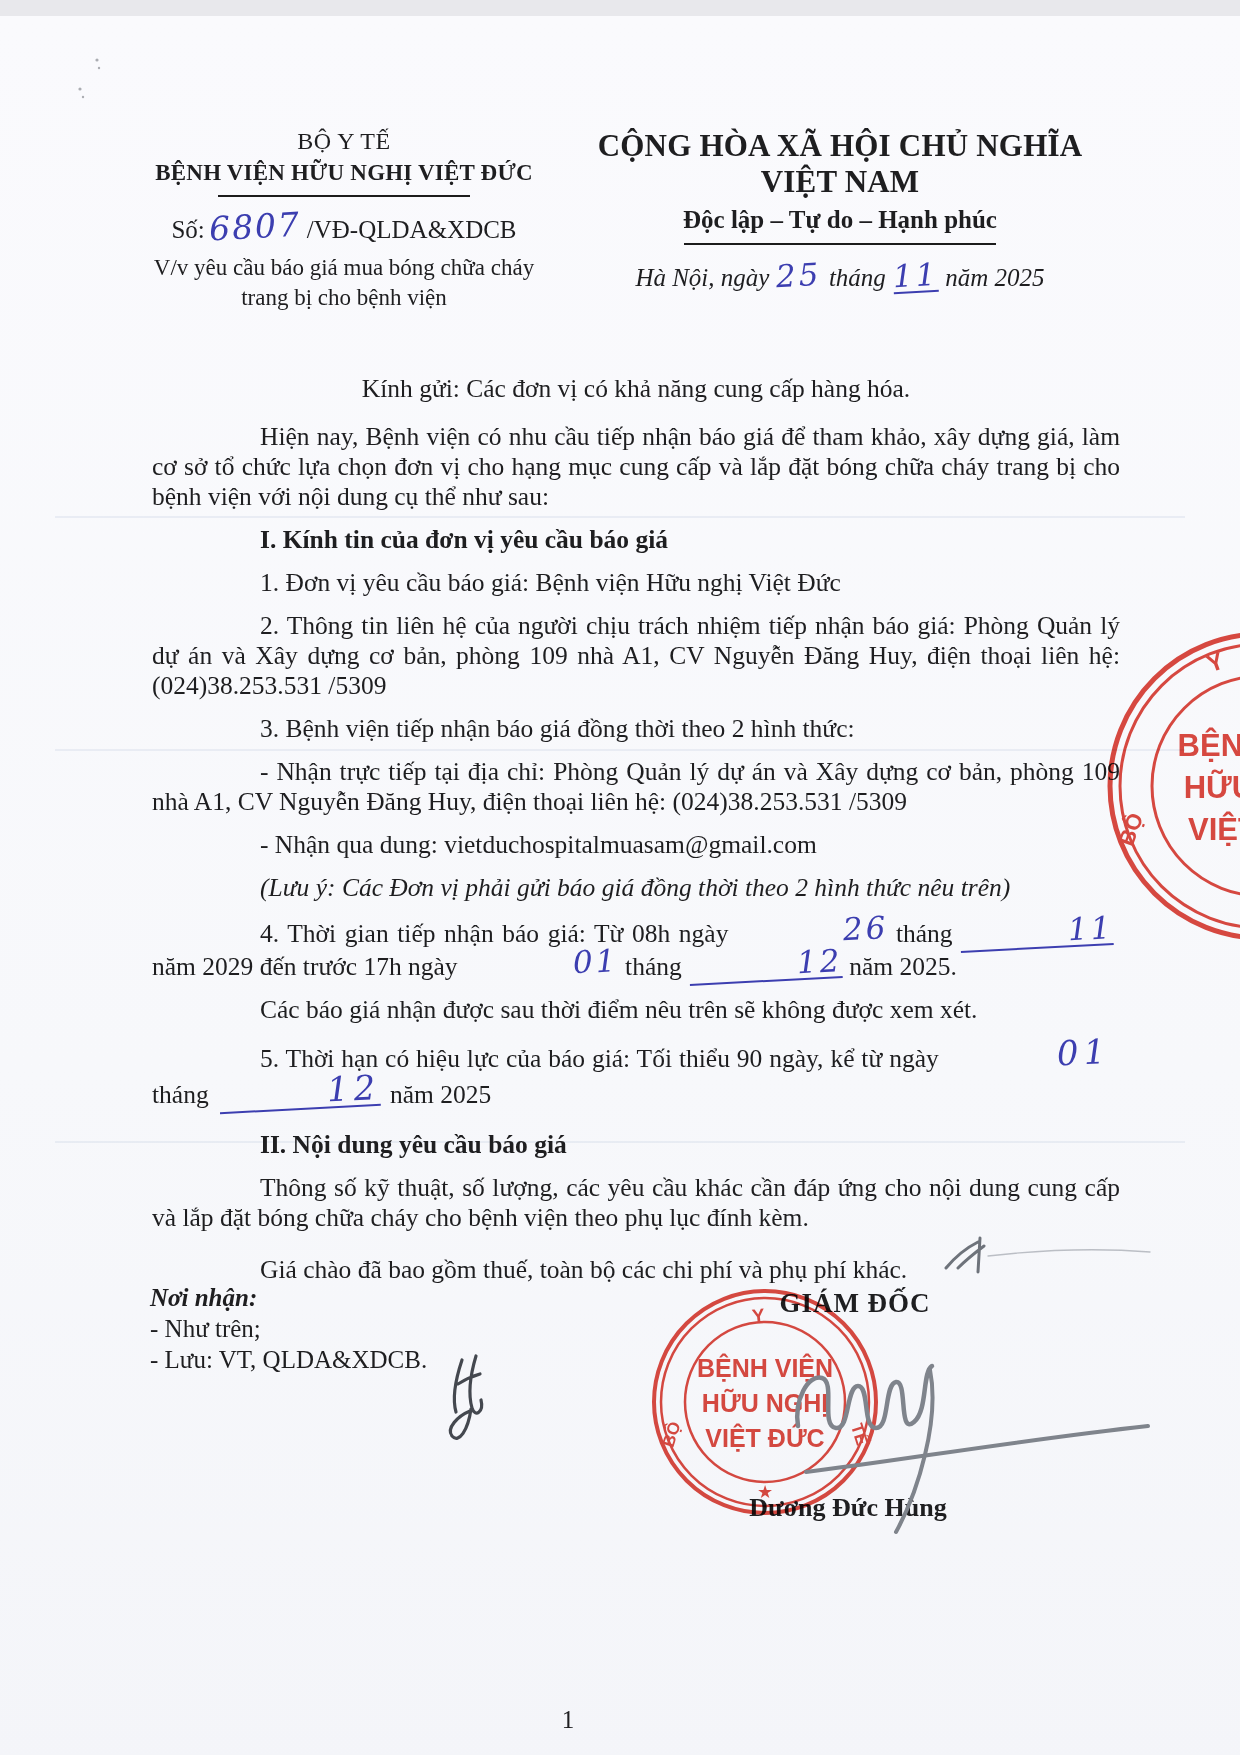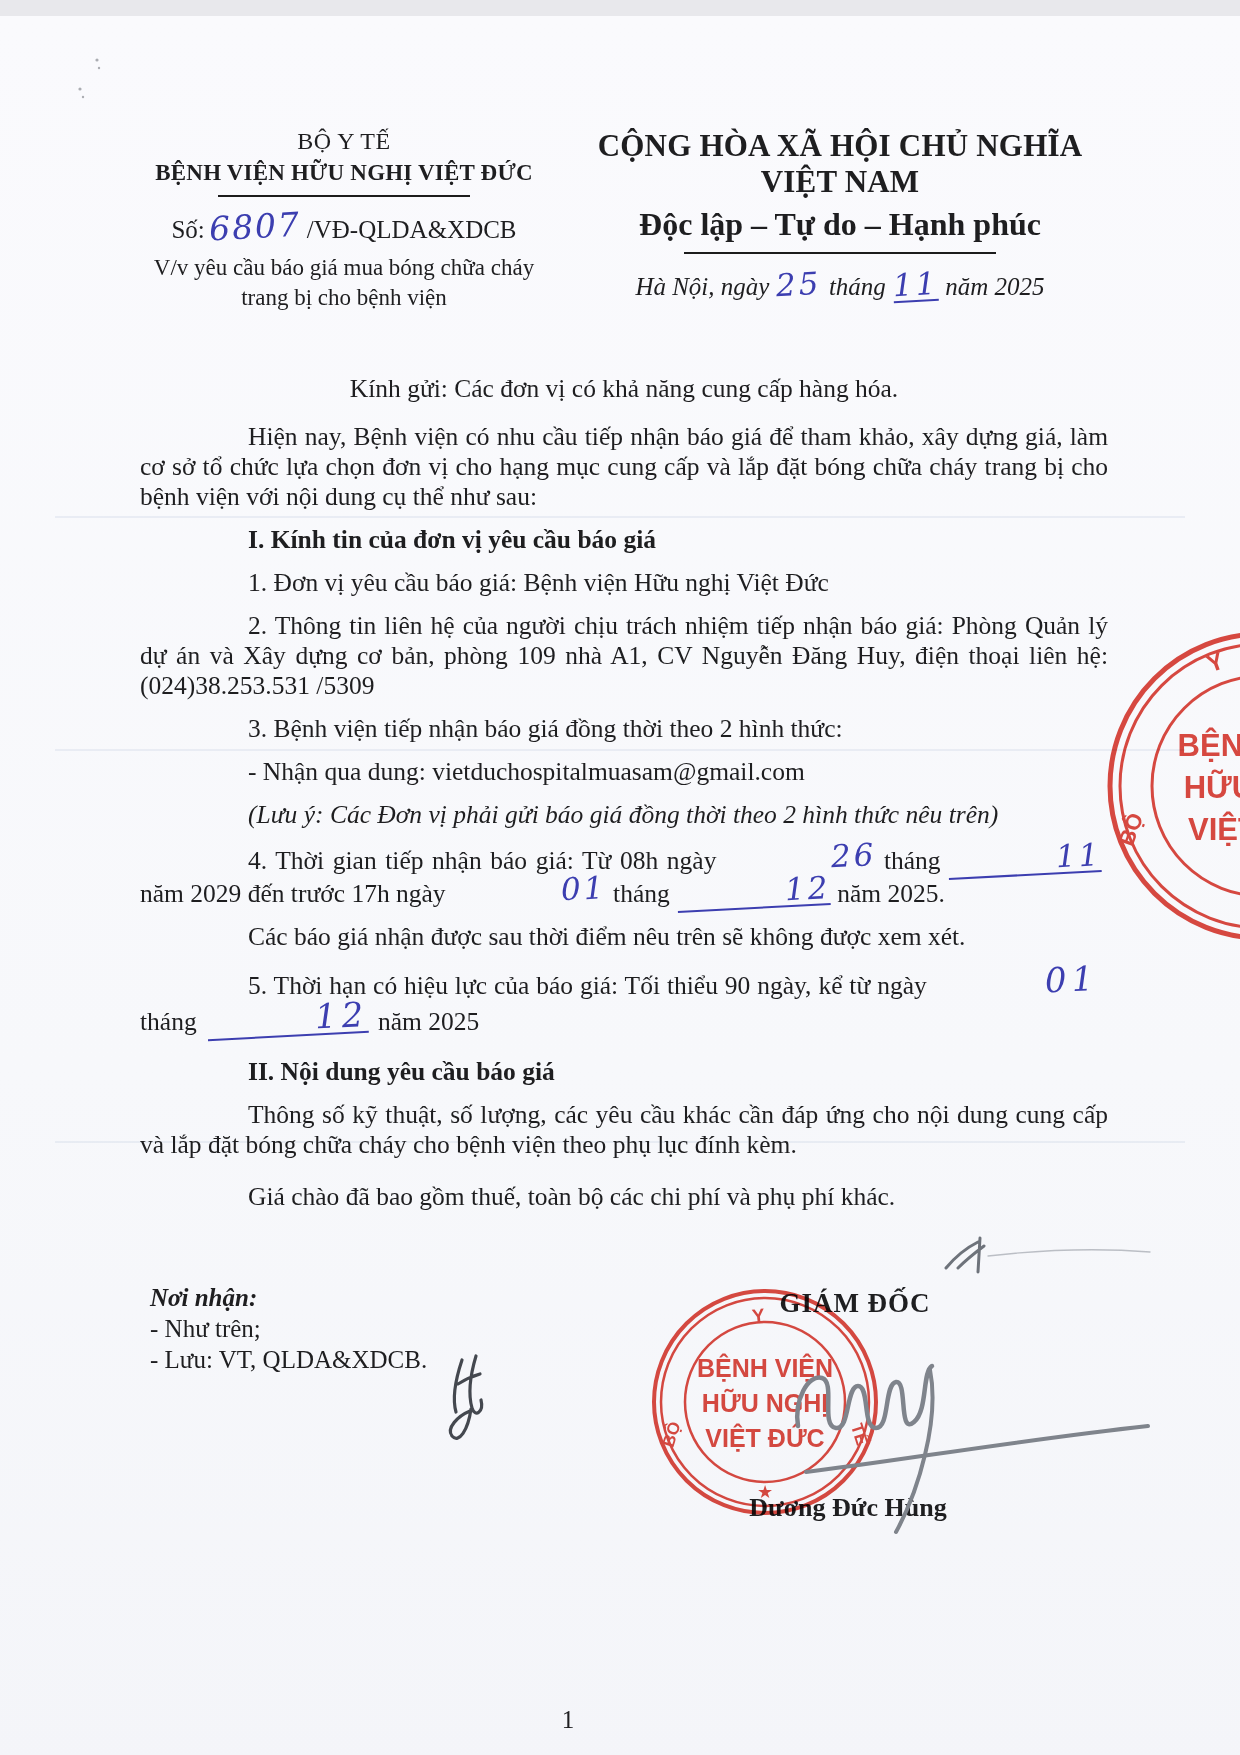--- a/index.html
+++ b/index.html
@@ -14,33 +14,33 @@
   .hdr-left{position:absolute;left:118px;top:112px;width:452px;text-align:center;}
   .ministry{font-size:24px;letter-spacing:.5px;}
   .hospital{font-size:23px;font-weight:bold;margin-top:5px;letter-spacing:.2px;}
   .rule{height:0;border-top:2px solid #1c1c1c;margin:9px auto 0;}
   .rule-l{width:252px;}
   .rule-r{width:312px;}
   .docno{margin-top:13px;font-size:25px;}
   .subject{margin-top:9px;font-size:23px;line-height:30px;}
   .hdr-right{position:absolute;left:558px;top:112px;width:564px;text-align:center;}
   .country{font-size:31px;font-weight:bold;letter-spacing:.2px;}
-  .motto{font-size:32px;font-weight:bold;margin-top:6px;text-align:center;}
+  .motto{font-size:25px;font-weight:bold;margin-top:6px;text-align:center;}
   .dateline{margin-top:15px;font-size:25px;font-style:italic;}
   
   .hw{
     font-family:"DejaVu Serif",serif;font-style:italic;color:#3c3eb0;
     font-size:31px;letter-spacing:3px;line-height:1;white-space:nowrap;
     display:inline-block;transform:rotate(-3deg);margin:0 7px;
   }
   .hw-u{border-bottom:2px solid #3c3eb0;}
   .hw-big{font-size:34px;letter-spacing:5px;margin:0 10px;}
   .hw-docno{font-size:33px;letter-spacing:2px;margin:0 6px 0 4px;}
   
-  .body{position:absolute;left:140px;top:358px;width:968px;font-size:25.5px;line-height:30px;}
+  .body{position:absolute;left:152px;top:358px;width:968px;font-size:25.5px;line-height:30px;}
   .body p{margin:13px 0 0;text-align:justify;text-indent:108px;}
   .body p.first{margin-top:18px;}
   .body .center{margin:0;text-align:center;text-indent:0;}
   .bold{font-weight:bold;}
   .italic{font-style:italic;}
   .mt-big{margin-top:20px !important;}
   .mt-bigger{margin-top:22px !important;}
   .email{text-underline-offset:4px;text-decoration-thickness:1.5px;}
   
   .recipients{position:absolute;left:150px;top:1266px;font-size:25px;line-height:31px;}
@@ -88,20 +88,21 @@
     </div>
   </div>
 
   <div class="body">
     <div class="center">Kính gửi: Các đơn vị có khả năng cung cấp hàng hóa.</div>
     <p class="first">Hiện nay, Bệnh viện có nhu cầu tiếp nhận báo giá để tham khảo, xây dựng giá, làm cơ sở tổ chức lựa chọn đơn vị cho hạng mục cung cấp và lắp đặt bóng chữa cháy trang bị cho bệnh viện với nội dung cụ thể như sau:</p>
     <p class="bold">I. Kính tin của đơn vị yêu cầu báo giá</p>
     <p>1. Đơn vị yêu cầu báo giá: Bệnh viện Hữu nghị Việt Đức</p>
     <p>2. Thông tin liên hệ của người chịu trách nhiệm tiếp nhận báo giá: Phòng Quản lý dự án và Xây dựng cơ bản, phòng 109 nhà A1, CV Nguyễn Đăng Huy, điện thoại liên hệ: (024)38.253.531 /5309</p>
     <p>3. Bệnh viện tiếp nhận báo giá đồng thời theo 2 hình thức:</p>
+    <p>- Nhận trực tiếp tại địa chỉ: Phòng Quản lý dự án và Xây dựng cơ bản, phòng 109 nhà A1, CV Nguyễn Đăng Huy, điện thoại liên hệ: (024)38.253.531 /5309</p>
     <p>
       <span>- Nhận qua dung: </span><span class="email">vietduchospitalmuasam@gmail.com</span>
     </p>
     <p class="italic">(Lưu ý: Các Đơn vị phải gửi báo giá đồng thời theo 2 hình thức nêu trên)</p>
     <p>
       <span>4. Thời gian tiếp nhận báo giá: Từ 08h ngày</span><span class="hw">26</span><span>tháng</span><span class="hw hw-u">11</span><span>năm 2029 đến trước 17h ngày</span><span class="hw">01</span><span>tháng</span><span class="hw hw-u">12</span><span>năm 2025.</span>
     </p>
     <p>Các báo giá nhận được sau thời điểm nêu trên sẽ không được xem xét.</p>
     <p>
       <span>5. Thời hạn có hiệu lực của báo giá: Tối thiểu 90 ngày, kể từ ngày</span><span class="hw hw-big">01</span><span>tháng</span><span class="hw hw-big hw-u">12</span><span>năm 2025</span>

